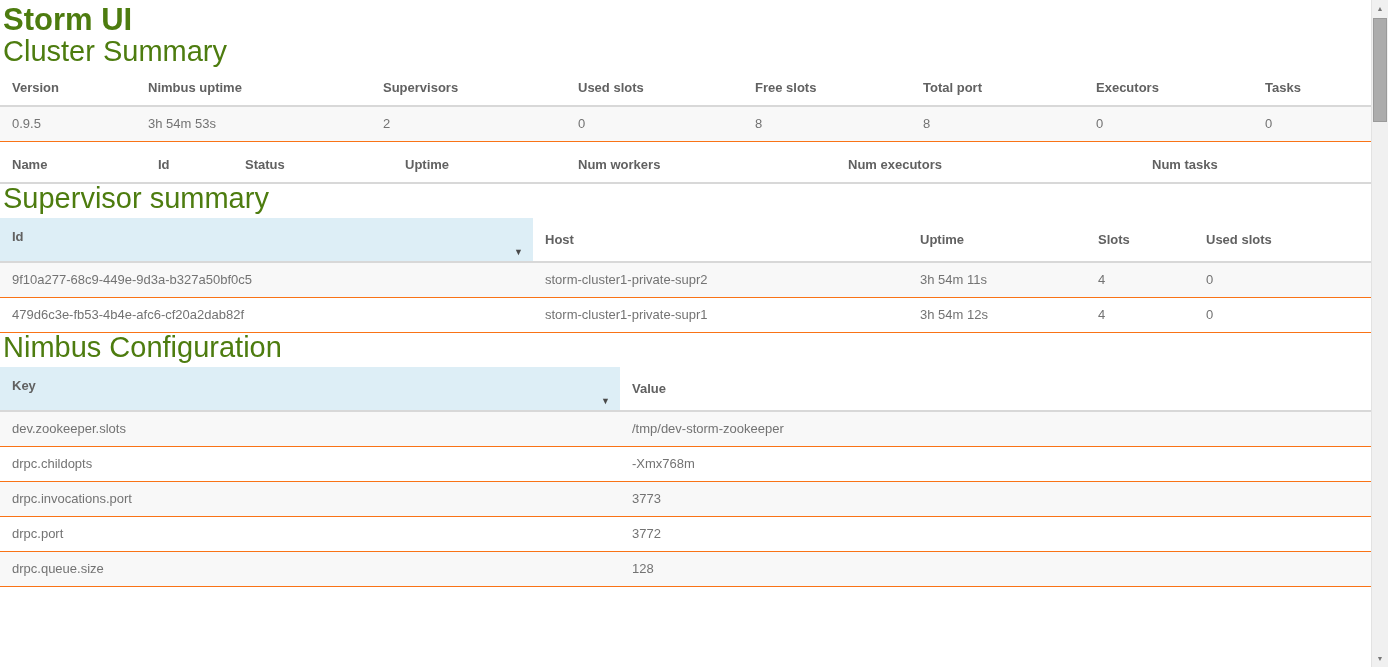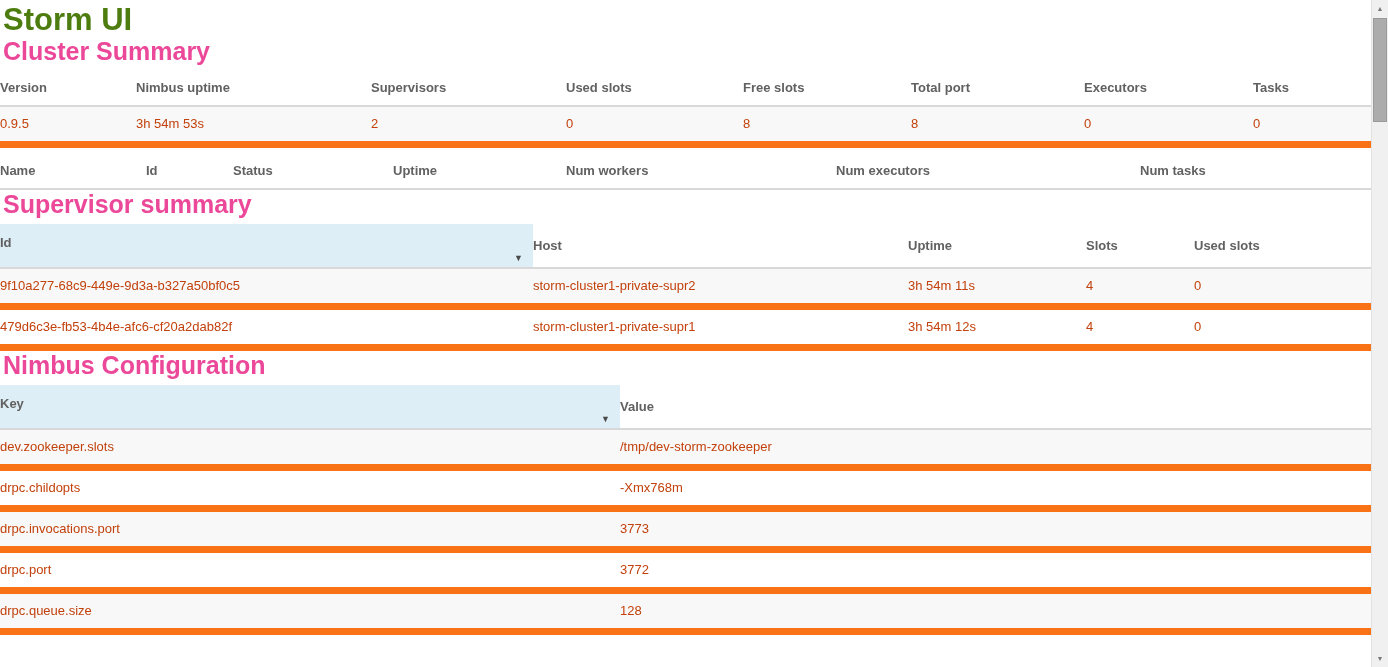--- a/index.html
+++ b/index.html
@@ -19,54 +19,54 @@
   .app-title {
     display: block;
     font-size: 31px;
     font-weight: bold;
     line-height: 34px;
     color: #4d7c0f;
     margin: 3px 0 0 3px;
     cursor: pointer;
   }
   h2.section-heading {
-    font-size: 25px;
-    font-weight: bold;
+    font-size: 29px;
+    font-weight: normal;
     line-height: 28px;
-    color: #ec4899;
+    color: #4d7c0f;
     margin: 0 0 0 3px;
   }
   .mt-cluster   { margin-top: 24px; }
   .mt-topology  { margin-top: 20px; }
   .mt-supervisor{ margin-top: 20px; }
   .mt-nimbus    { margin-top: 22px; }
 
   table {
     width: 1371px;
     table-layout: fixed;
     border-collapse: collapse;
     margin-top: 6px;
   }
   th, td {
     text-align: left;
     font-size: 13px;
     line-height: 20px;
-    padding: 7px 0;
+    padding: 7px 12px;
     overflow: hidden;
     white-space: nowrap;
   }
   thead th {
     color: #616161;
     font-weight: bold;
     border-bottom: 2px solid #d8d8d8;
     vertical-align: middle;
   }
   tbody td {
-    color: #c2410c;
-    border-bottom: 7px solid #f97316;
+    color: #737373;
+    border-bottom: 1px solid #f97316;
   }
   tbody tr:nth-child(odd) { background: #f8f8f8; }
   tbody tr:nth-child(even) { background: #ffffff; }
 
   
   .sortable-head th { height: 44px; }
   th.sorted {
     background: #ddeef6;
     position: relative;
     vertical-align: top;

